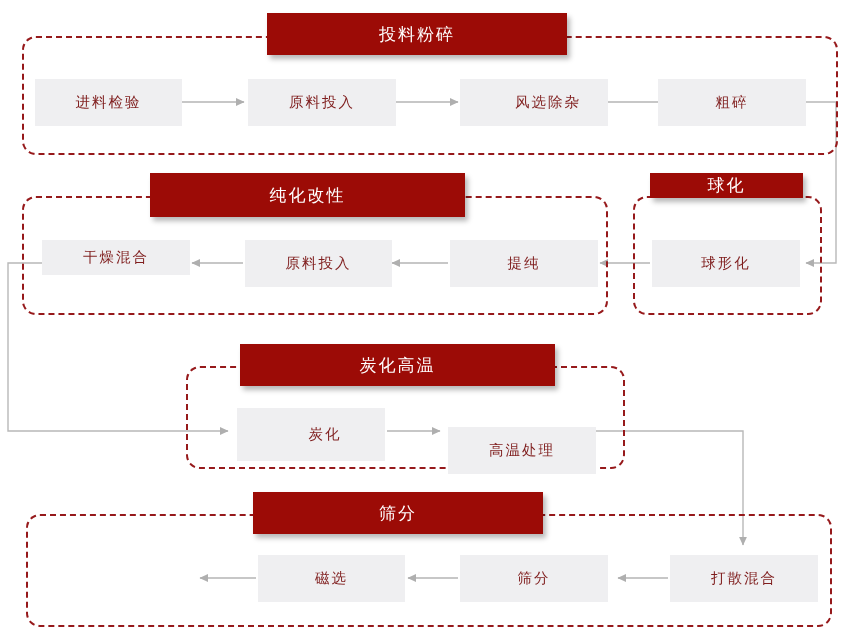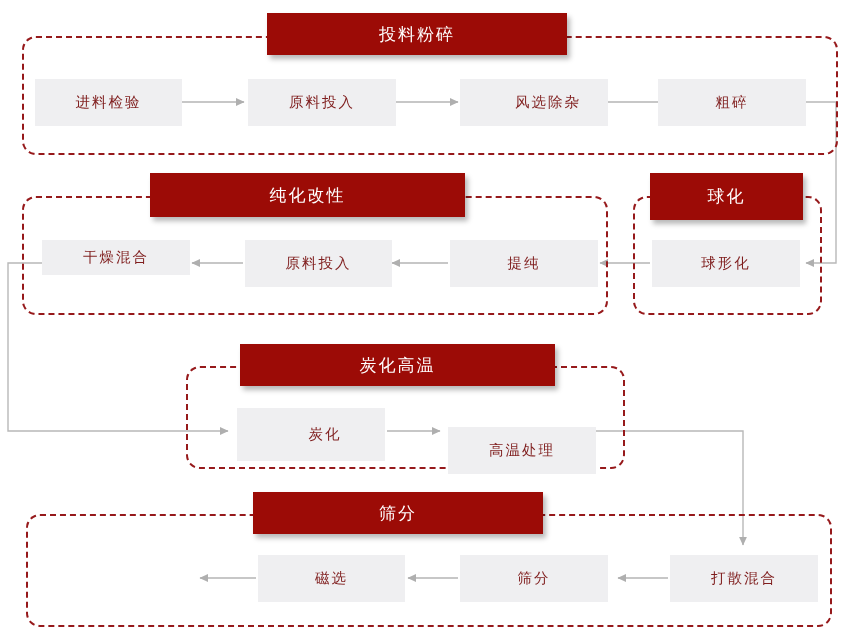--- a/index.html
+++ b/index.html
@@ -149,21 +149,21 @@
   </div>
   <div class="node" style="left:245px; top:240px; width:147px; height:47px;">
     <span>原料投入</span>
   </div>
   <div class="node" style="left:450px; top:240px; width:148px; height:47px;">
     <span>提纯</span>
   </div>
 
   <div class="group" style="left:633px; top:196px; width:189px; height:119px;"></div>
 
-  <div class="banner" style="left:650px; top:173px; width:153px; height:47px;">
+  <div class="banner" style="left:650px; top:173px; width:153px; height:25px;">
     <span>球化</span>
   </div>
 
   <div class="node" style="left:652px; top:240px; width:148px; height:47px;">
     <span>球形化</span>
   </div>
 
   <div class="group" style="left:186px; top:366px; width:439px; height:103px;"></div>
 
   <div class="banner" style="left:240px; top:344px; width:315px; height:42px;">

